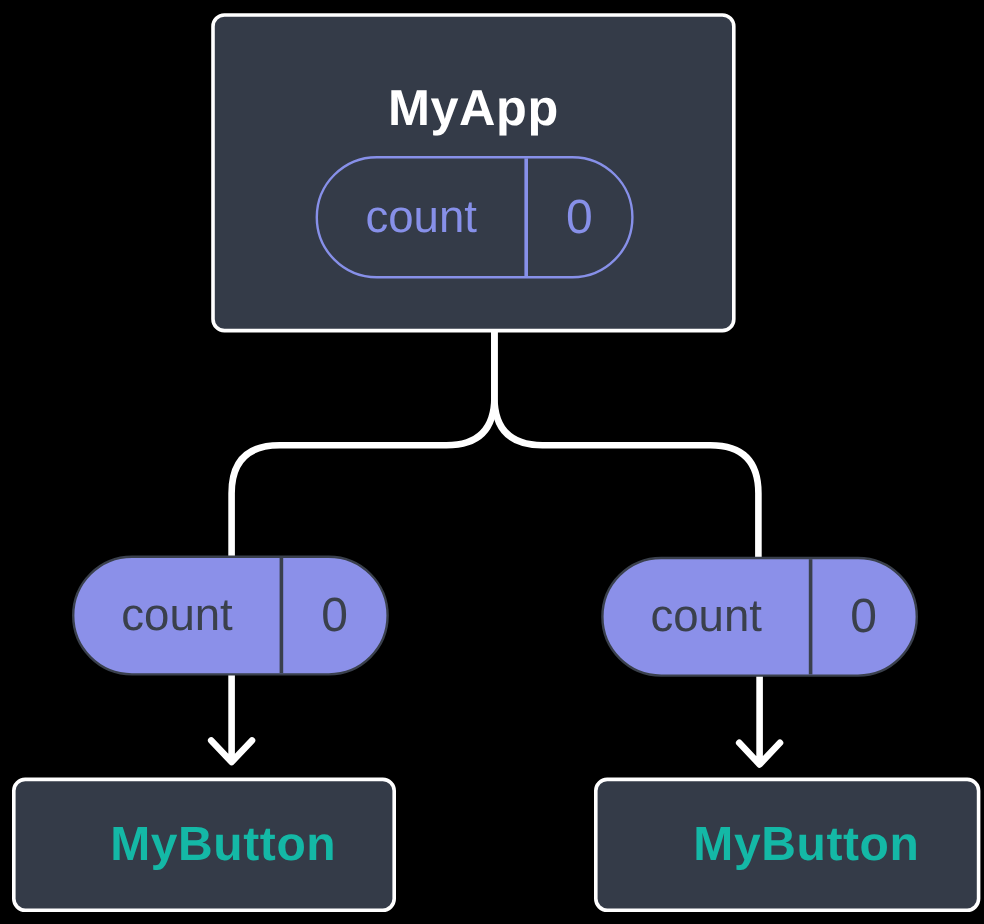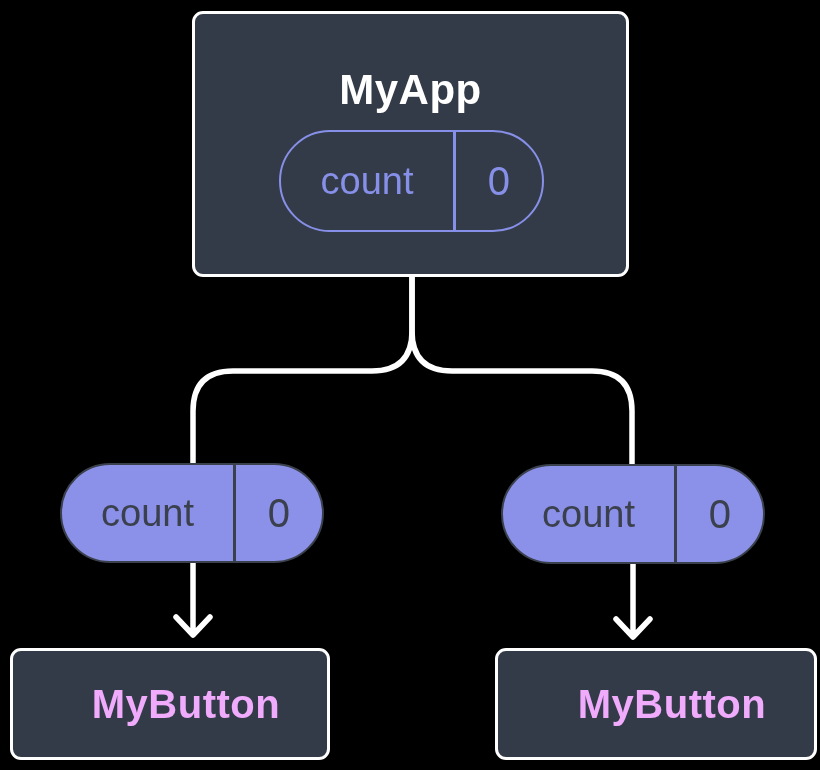--- a/index.html
+++ b/index.html
@@ -18,21 +18,21 @@
     z-index: 1;
   }
   .card {
     position: absolute;
     box-sizing: border-box;
     background: #343B48;
     border: 3px solid #FFFFFF;
     border-radius: 11px;
     z-index: 2;
   }
-  .root-card { left: 192px; top: 11px; width: 437px; height: 266px; }
+  .root-card { left: 176px; top: 11px; width: 437px; height: 266px; }
   .card-title {
     position: absolute;
     left: 0; top: 52px;
     width: 100%;
     text-align: center;
     color: #FFFFFF;
     font-size: 42px;
     font-weight: 600;
     letter-spacing: 0.5px;
   }
@@ -78,21 +78,21 @@
     font-size: 38px;
   }
   .prop-pill .pill-divider { width: 2.5px; background: #3A404C; }
   .prop-pill .pill-value {
     flex: 1;
     display: flex; align-items: center; justify-content: center;
     font-size: 40px;
   }
   .child-card {
     display: flex; align-items: center; justify-content: center;
-    color: #f0abfc;
+    color: #14b8a6;
     font-size: 40px;
     font-weight: 600;
     letter-spacing: 0.5px;
     padding-left: 32px;
   }
   .child-card-left  { left: 10px;  top: 648px; width: 320px; height: 112px; }
   .child-card-right { left: 495px; top: 648px; width: 322px; height: 112px; }
 </style>
 </head>
 <body>

